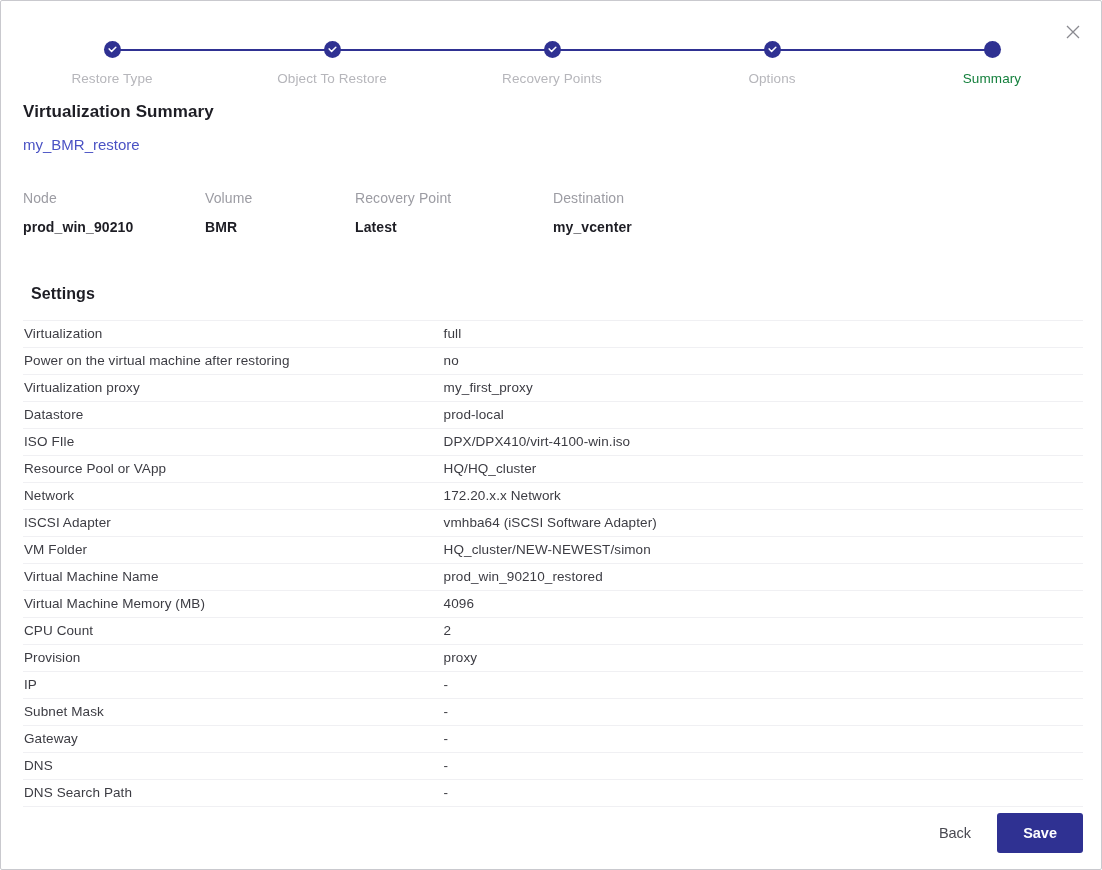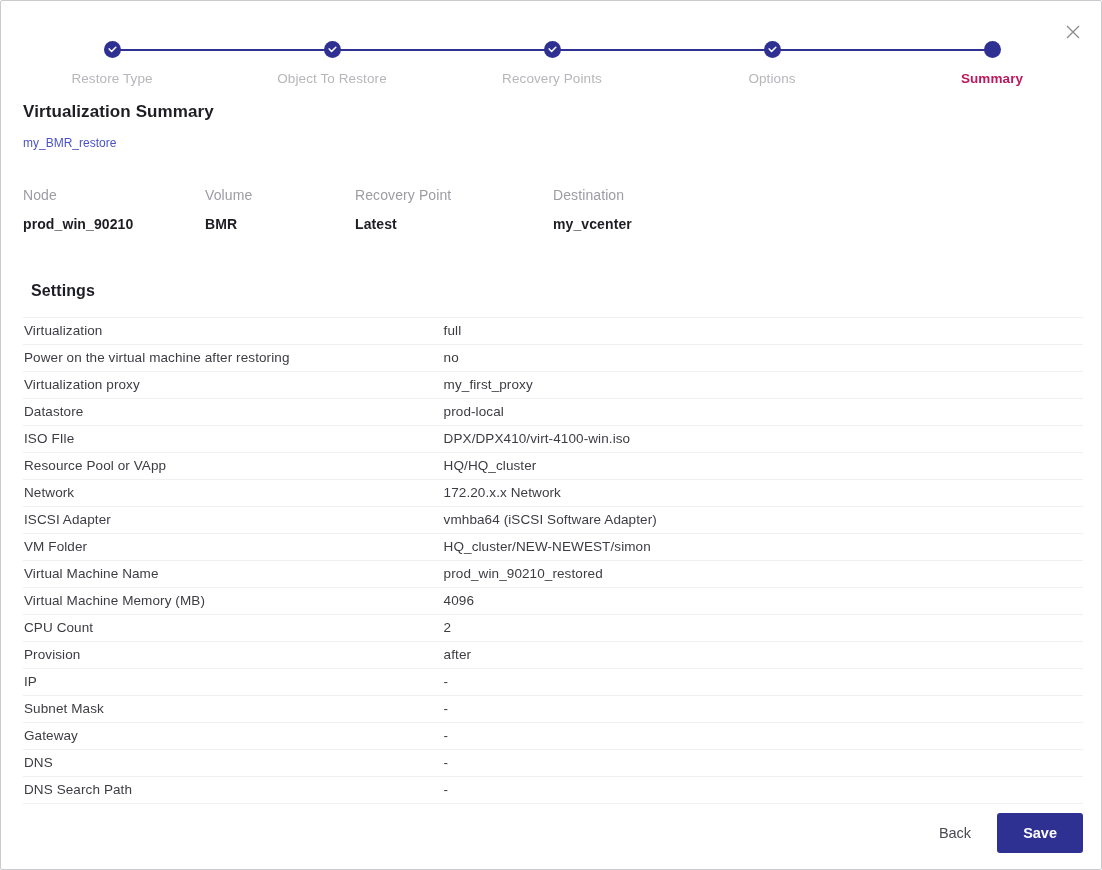--- a/index.html
+++ b/index.html
@@ -91,43 +91,43 @@
   .step-label {
     margin-top: 11px;
     font-size: 13.5px;
     line-height: 19px;
     color: #b6b6bb;
     text-align: center;
     max-width: 110px;
     letter-spacing: .1px;
   }
   .step.is-current .step-label {
-    color: #be185d;
-    font-weight: bold;
+    color: #15803d;
+    font-weight: normal;
   }
 
   
   .content {
     position: absolute;
     top: 101px;
     left: 22px;
     width: 1060px;
   }
 
   .page-title {
     font-size: 17px;
     font-weight: bold;
     color: #1d1d24;
     letter-spacing: .1px;
     margin: 0;
   }
   .job-link {
     display: inline-block;
     margin-top: 14px;
-    font-size: 12px;
+    font-size: 15px;
     color: #4a52c4;
     text-decoration: none;
     cursor: pointer;
   }
 
   
   .facts {
     display: flex;
     margin-top: 36px;
   }
@@ -341,21 +341,21 @@
         <tr>
           <td class="k">Virtual Machine Memory (MB)</td>
           <td class="v">4096</td>
         </tr>
         <tr>
           <td class="k">CPU Count</td>
           <td class="v">2</td>
         </tr>
         <tr>
           <td class="k">Provision</td>
-          <td class="v">after</td>
+          <td class="v">proxy</td>
         </tr>
         <tr>
           <td class="k">IP</td>
           <td class="v">-</td>
         </tr>
         <tr>
           <td class="k">Subnet Mask</td>
           <td class="v">-</td>
         </tr>
         <tr>

